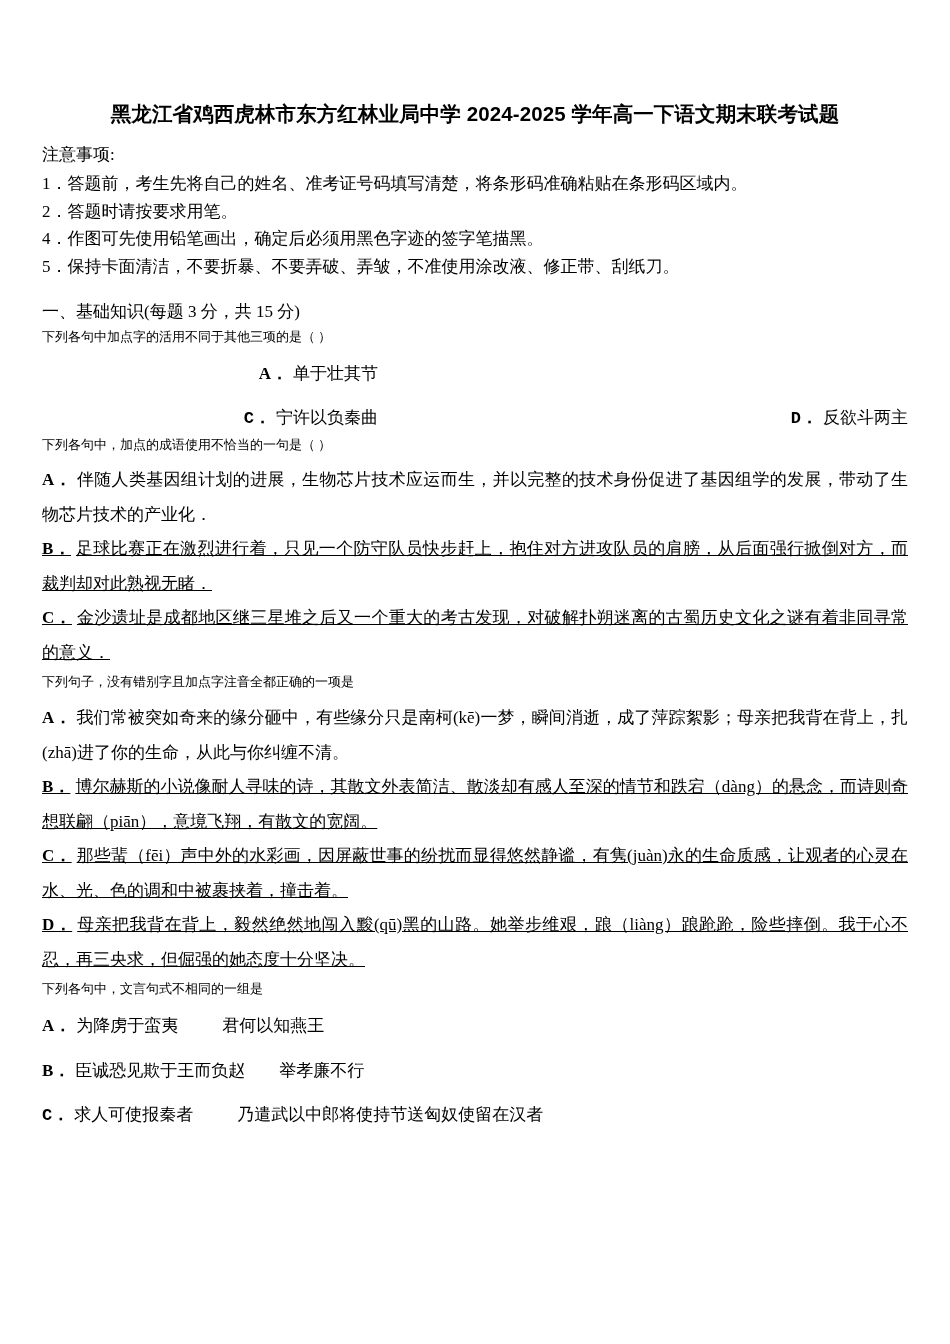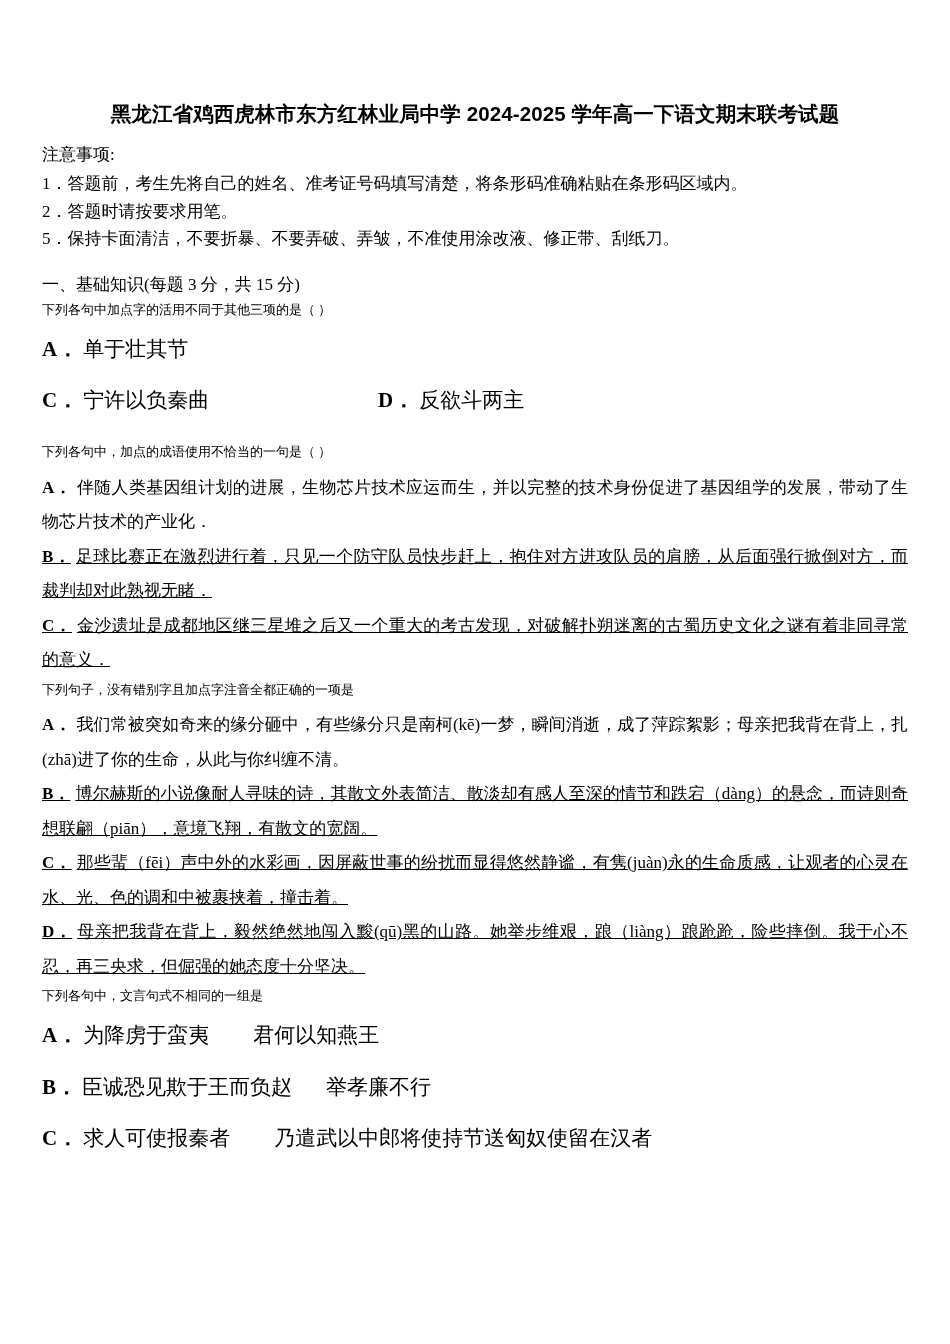--- a/index.html
+++ b/index.html
@@ -49,33 +49,34 @@
     font-size: 17px;
     line-height: 1.6;
     margin-top: 18px;
   }
   .stem {
     font-size: 13px;
     line-height: 1.6;
     margin-top: 2px;
   }
   .stem-gap {
-    margin-top: 24px;
+    margin-top: 2px;
   }
   
   .opt-grid {
     margin-top: 12px;
   }
   .opt-row {
     display: flex;
-    font-size: 21px;
+    font-size: 17px;
     line-height: 1.6;
     margin-bottom: 18px;
+    text-align: right;
   }
-  .opt-row:last-child { margin-bottom: 0; }
+  .opt-row:last-child { margin-bottom: 0; font-family: Liberation Mono, monospace; }
   .opt-col-a {
     width: 336px;
     flex: 0 0 336px;
   }
   .opt-col-b {
     flex: 1 1 auto;
   }
   .opt-label {
     font-weight: bold;
     margin-right: 5px;
@@ -106,20 +107,21 @@
 
 <div class="page">
 
   <h1 class="doc-title">黑龙江省鸡西虎林市东方红林业局中学 2024-2025 学年高一下语文期末联考试题</h1>
 
   <div class="notice-heading">注意事项:</div>
 
   <ul class="notice-list">
     <li>1．答题前，考生先将自己的姓名、准考证号码填写清楚，将条形码准确粘贴在条形码区域内。</li>
     <li>2．答题时请按要求用笔。</li>
+    <li>4．作图可先使用铅笔画出，确定后必须用黑色字迹的签字笔描黑。</li>
     <li>5．保持卡面清洁，不要折暴、不要弄破、弄皱，不准使用涂改液、修正带、刮纸刀。</li>
   </ul>
 
   <div class="section-head">一、基础知识(每题 3 分，共 15 分)</div>
 
   <div class="stem">下列各句中加点字的活用不同于其他三项的是（    ）</div>
   <div class="opt-grid">
     <div class="opt-row">
       <div class="opt-col-a">
         <span class="opt-label">A．</span><span>单于壮其节</span>

